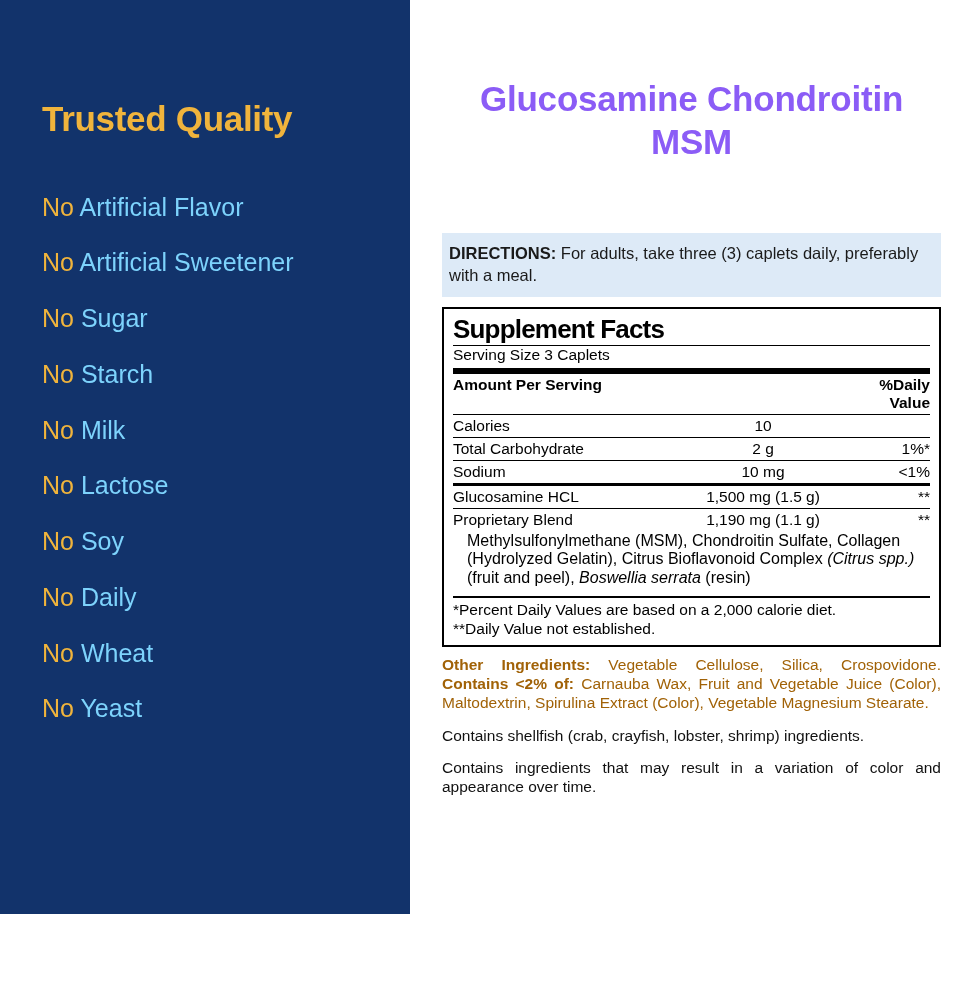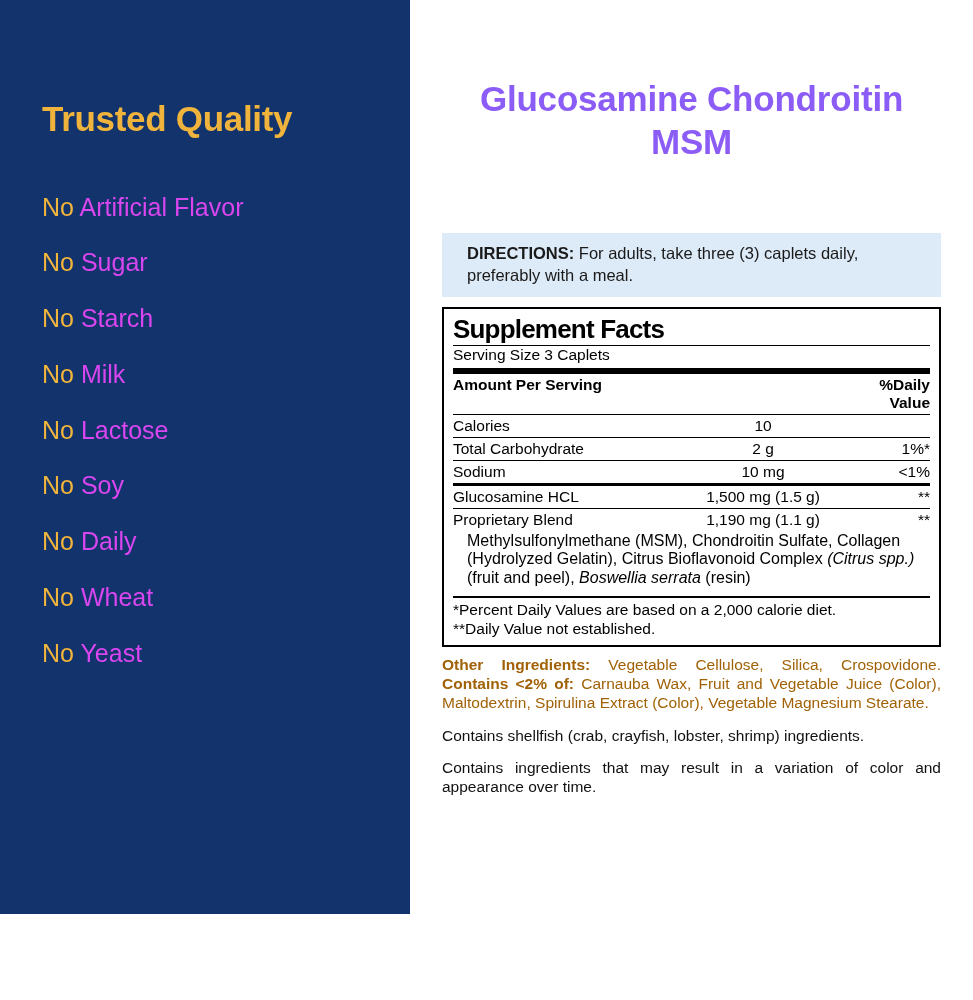--- a/index.html
+++ b/index.html
@@ -35,21 +35,21 @@
   }
   .claims { list-style: none; margin: 0; padding: 0; }
   .claim {
     font-size: 25px;
     line-height: 1.35;
     margin-bottom: 22px;
     color: #ffffff;
     max-width: 330px;
   }
   .claim .no { color: #f0b43c; }
-  .claim .txt { color: #d946ef; }
+  .claim .txt { color: #7dd3fc; }
 
   
   .right-panel {
     flex: 1 1 auto;
     height: 1000px;
     background: #ffffff;
     padding: 78px 32px 0 32px;
     position: relative;
   }
   .product-title {
@@ -57,21 +57,21 @@
     font-size: 35px;
     font-weight: bold;
     line-height: 1.22;
     text-align: center;
     margin: 0 0 70px 0;
     letter-spacing: -0.2px;
   }
 
   .directions {
     background: #ddeaf7;
-    padding: 10px 13px 11px 25px;
+    padding: 10px 13px 11px 7px;
     font-size: 16.5px;
     line-height: 1.3;
     color: #1a1a1a;
     margin-bottom: 10px;
   }
   .directions b { font-weight: bold; }
 
   
   .sf-box {
     border: 2px solid #000;
@@ -139,20 +139,21 @@
 </style>
 </head>
 <body>
 
 <div class="page">
 
   <div class="left-panel">
     <h1 class="left-title">Trusted Quality</h1>
     <ul class="claims">
       <li class="claim"><span class="no">No</span> <span class="txt">Artificial Flavor</span></li>
+      <li class="claim"><span class="no">No</span> <span class="txt">Artificial Sweetener</span></li>
       <li class="claim"><span class="no">No</span> <span class="txt">Sugar</span></li>
       <li class="claim"><span class="no">No</span> <span class="txt">Starch</span></li>
       <li class="claim"><span class="no">No</span> <span class="txt">Milk</span></li>
       <li class="claim"><span class="no">No</span> <span class="txt">Lactose</span></li>
       <li class="claim"><span class="no">No</span> <span class="txt">Soy</span></li>
       <li class="claim"><span class="no">No</span> <span class="txt">Daily</span></li>
       <li class="claim"><span class="no">No</span> <span class="txt">Wheat</span></li>
       <li class="claim"><span class="no">No</span> <span class="txt">Yeast</span></li>
     </ul>
   </div>

